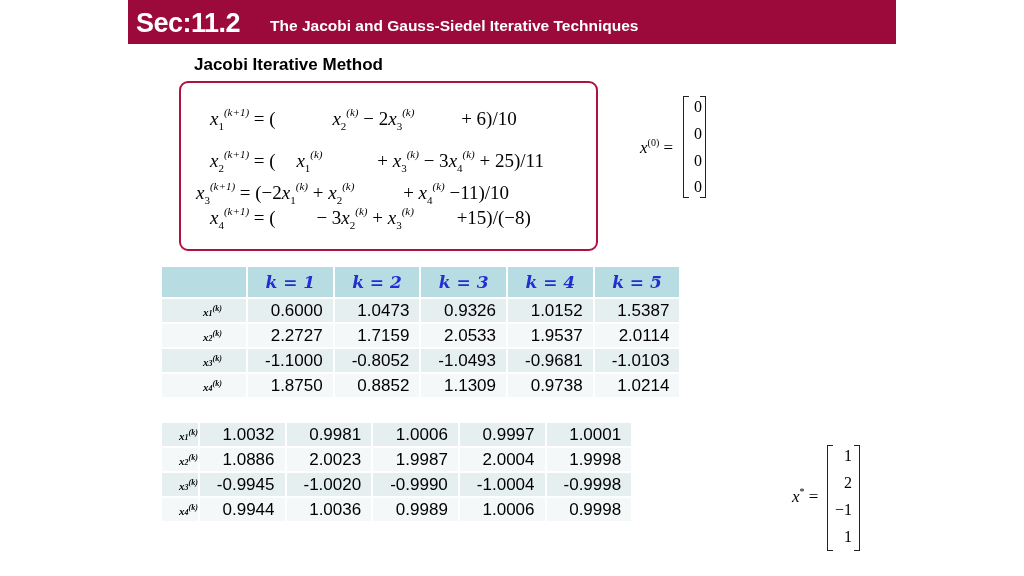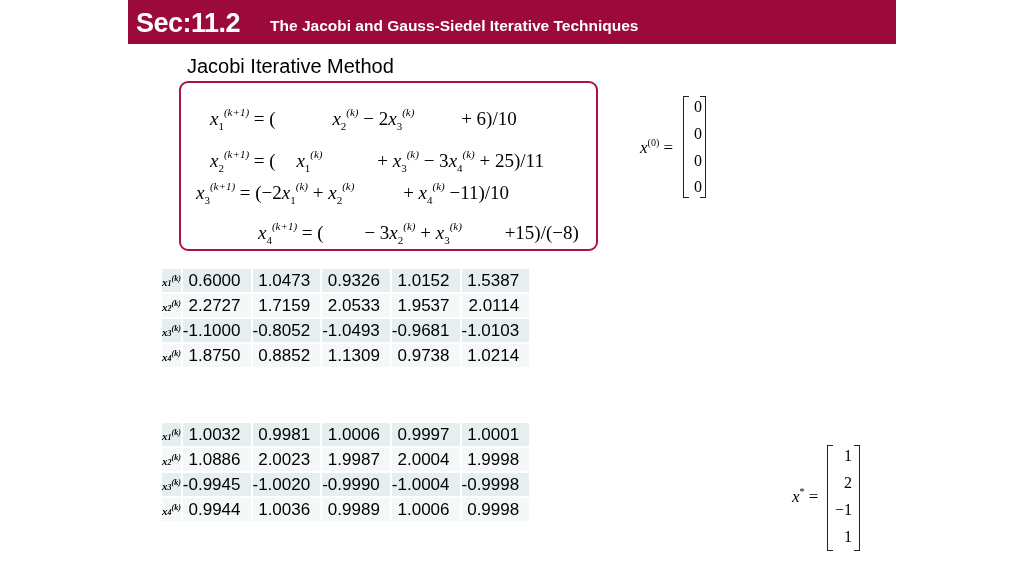--- a/index.html
+++ b/index.html
@@ -2,21 +2,21 @@
 <html><head>
 <meta charset="utf-8">
 <style>
   html, body { margin:0; padding:0; }
   body { width:1024px; height:576px; background:#ffffff; position:relative; overflow:hidden;
          font-family:"Liberation Sans", sans-serif; color:#000; }
   .banner { position:absolute; left:128px; top:0; width:768px; height:44px; background:#9b0a3b;
             display:flex; align-items:flex-end; box-sizing:border-box; padding:0 0 6px 8px; }
   .banner .sec { color:#fff; font-weight:bold; font-size:27px; line-height:30px; letter-spacing:-0.5px; }
   .banner .sub { color:#fff; font-weight:bold; font-size:15.5px; margin-left:30px; line-height:24px; }
-  .subtitle { position:absolute; left:187px; top:55px; font-weight:normal; font-size:20px; }
+  .subtitle { position:absolute; left:194px; top:55px; font-weight:bold; font-size:17px; }
 
   .eqbox { position:absolute; left:179px; top:81px; width:419px; height:170px; border:2.5px solid #b0123f;
            border-radius:9px; box-sizing:border-box; }
   .eq { position:absolute; font-family:"Liberation Serif", serif; font-size:19px; white-space:nowrap;text-align:right; }
   .eq i { font-style:italic; }
   .sup { font-size:11px; position:relative; top:-9px; font-style:italic; }
   .sub { }
 
   .vec { position:absolute; font-family:"Liberation Serif", serif; }
   .vec .lbl { position:absolute; font-size:17px; font-style:italic; white-space:nowrap; }
@@ -26,21 +26,21 @@
   .vec .ent { position:absolute; font-size:16px; text-align:right; width:22px; }
 
   table.it { position:absolute; left:162px; border-collapse:collapse; font-size:17px; }
   table.it td, table.it th { padding:0; height:23px; }
   table.it th { background:#b7dde3; height:30px; color:#1f2fd0; font-family:"DejaVu Serif", serif;
                 font-weight:bold; font-style:italic; font-size:17px; border-right:2px solid #ffffff; }
   table.it th.corner { width:84px; }
   table.it th.kc { width:84px; }
   table.it tr.r0 td, table.it tr.r2 td { background:#e6eff0; }
   table.it tr.r1 td, table.it tr.r3 td { background:#f5f8f9; }
-  table.it td { text-align:right; padding-right:10px; border-right:2px solid #ffffff; border-top:2px solid #fff; }
+  table.it td { text-align:right; padding-right:10px; border-right:2px solid #ffffff; border-top:2px solid #fff;padding-left:17px; }
   table.it td.rowlbl { text-align:center; font-family:"Liberation Serif", serif; font-weight:bold; font-style:italic;
                        font-size:11px; padding-right:0; }
   table.it td.rowlbl .rs { font-size:8px; }
 </style>
 </head>
 <body>
 
 <div class="banner">
   <span class="sec">Sec:11.2</span>
   <span class="sub">The Jacobi and Gauss-Siedel Iterative Techniques</span>
@@ -57,38 +57,46 @@
 </div>
 <div class="eq" style="left:210px; top:150px;">
   <i>x</i><sub style="font-size:11px">2</sub><span class="sup">(k+1)</span> = (
   <span style="display:inline-block;width:16px"></span><i>x</i><sub style="font-size:11px">1</sub><span class="sup">(k)</span>
   <span style="display:inline-block;width:50px"></span>+ <i>x</i><sub style="font-size:11px">3</sub><span class="sup">(k)</span> − 3<i>x</i><sub style="font-size:11px">4</sub><span class="sup">(k)</span> + 25)/11
 </div>
 <div class="eq" style="left:196px; top:182px;">
   <i>x</i><sub style="font-size:11px">3</sub><span class="sup">(k+1)</span> = (−2<i>x</i><sub style="font-size:11px">1</sub><span class="sup">(k)</span> + <i>x</i><sub style="font-size:11px">2</sub><span class="sup">(k)</span>
   <span style="display:inline-block;width:44px"></span>+ <i>x</i><sub style="font-size:11px">4</sub><span class="sup">(k)</span> −11)/10
 </div>
-<div class="eq" style="left:210px; top:222px;margin-left:48px;">
+<div class="eq" style="left:210px; top:207px;">
   <i>x</i><sub style="font-size:11px">4</sub><span class="sup">(k+1)</span> = (
   <span style="display:inline-block;width:36px"></span>− 3<i>x</i><sub style="font-size:11px">2</sub><span class="sup">(k)</span> + <i>x</i><sub style="font-size:11px">3</sub><span class="sup">(k)</span>
   <span style="display:inline-block;width:38px"></span>+15)/(−8)
 </div>
 
 <div class="vec" style="left:630px; top:96px;">
   <div class="lbl" style="left:10px; top:42px;"><i>x</i><span style="font-size:10px;position:relative;top:-7px;font-style:normal">(0)</span><span style="font-style:normal"> =</span></div>
   <div class="bracket bl" style="left:53px; top:0; height:100px;"></div>
   <div class="bracket br" style="left:70px; top:0; height:100px;"></div>
   <div class="ent" style="left:50px; top:2px;">0</div>
   <div class="ent" style="left:50px; top:29px;">0</div>
   <div class="ent" style="left:50px; top:56px;">0</div>
   <div class="ent" style="left:50px; top:82px;">0</div>
 </div>
 
 <table class="it" style="top:267px;">
   <tbody>
+      <tr>
+    <th class="corner"></th>
+    <th class="kc">k = 1</th>
+    <th class="kc">k = 2</th>
+    <th class="kc">k = 3</th>
+    <th class="kc">k = 4</th>
+    <th class="kc">k = 5</th>
+  </tr>
   <tr class="r0">
     <td class="rowlbl">x<span class="rs">1</span><sup class="rs">(k)</sup></td>
     <td>0.6000</td>
     <td>1.0473</td>
     <td>0.9326</td>
     <td>1.0152</td>
     <td>1.5387</td>
   </tr>
   <tr class="r1">
     <td class="rowlbl">x<span class="rs">2</span><sup class="rs">(k)</sup></td>

